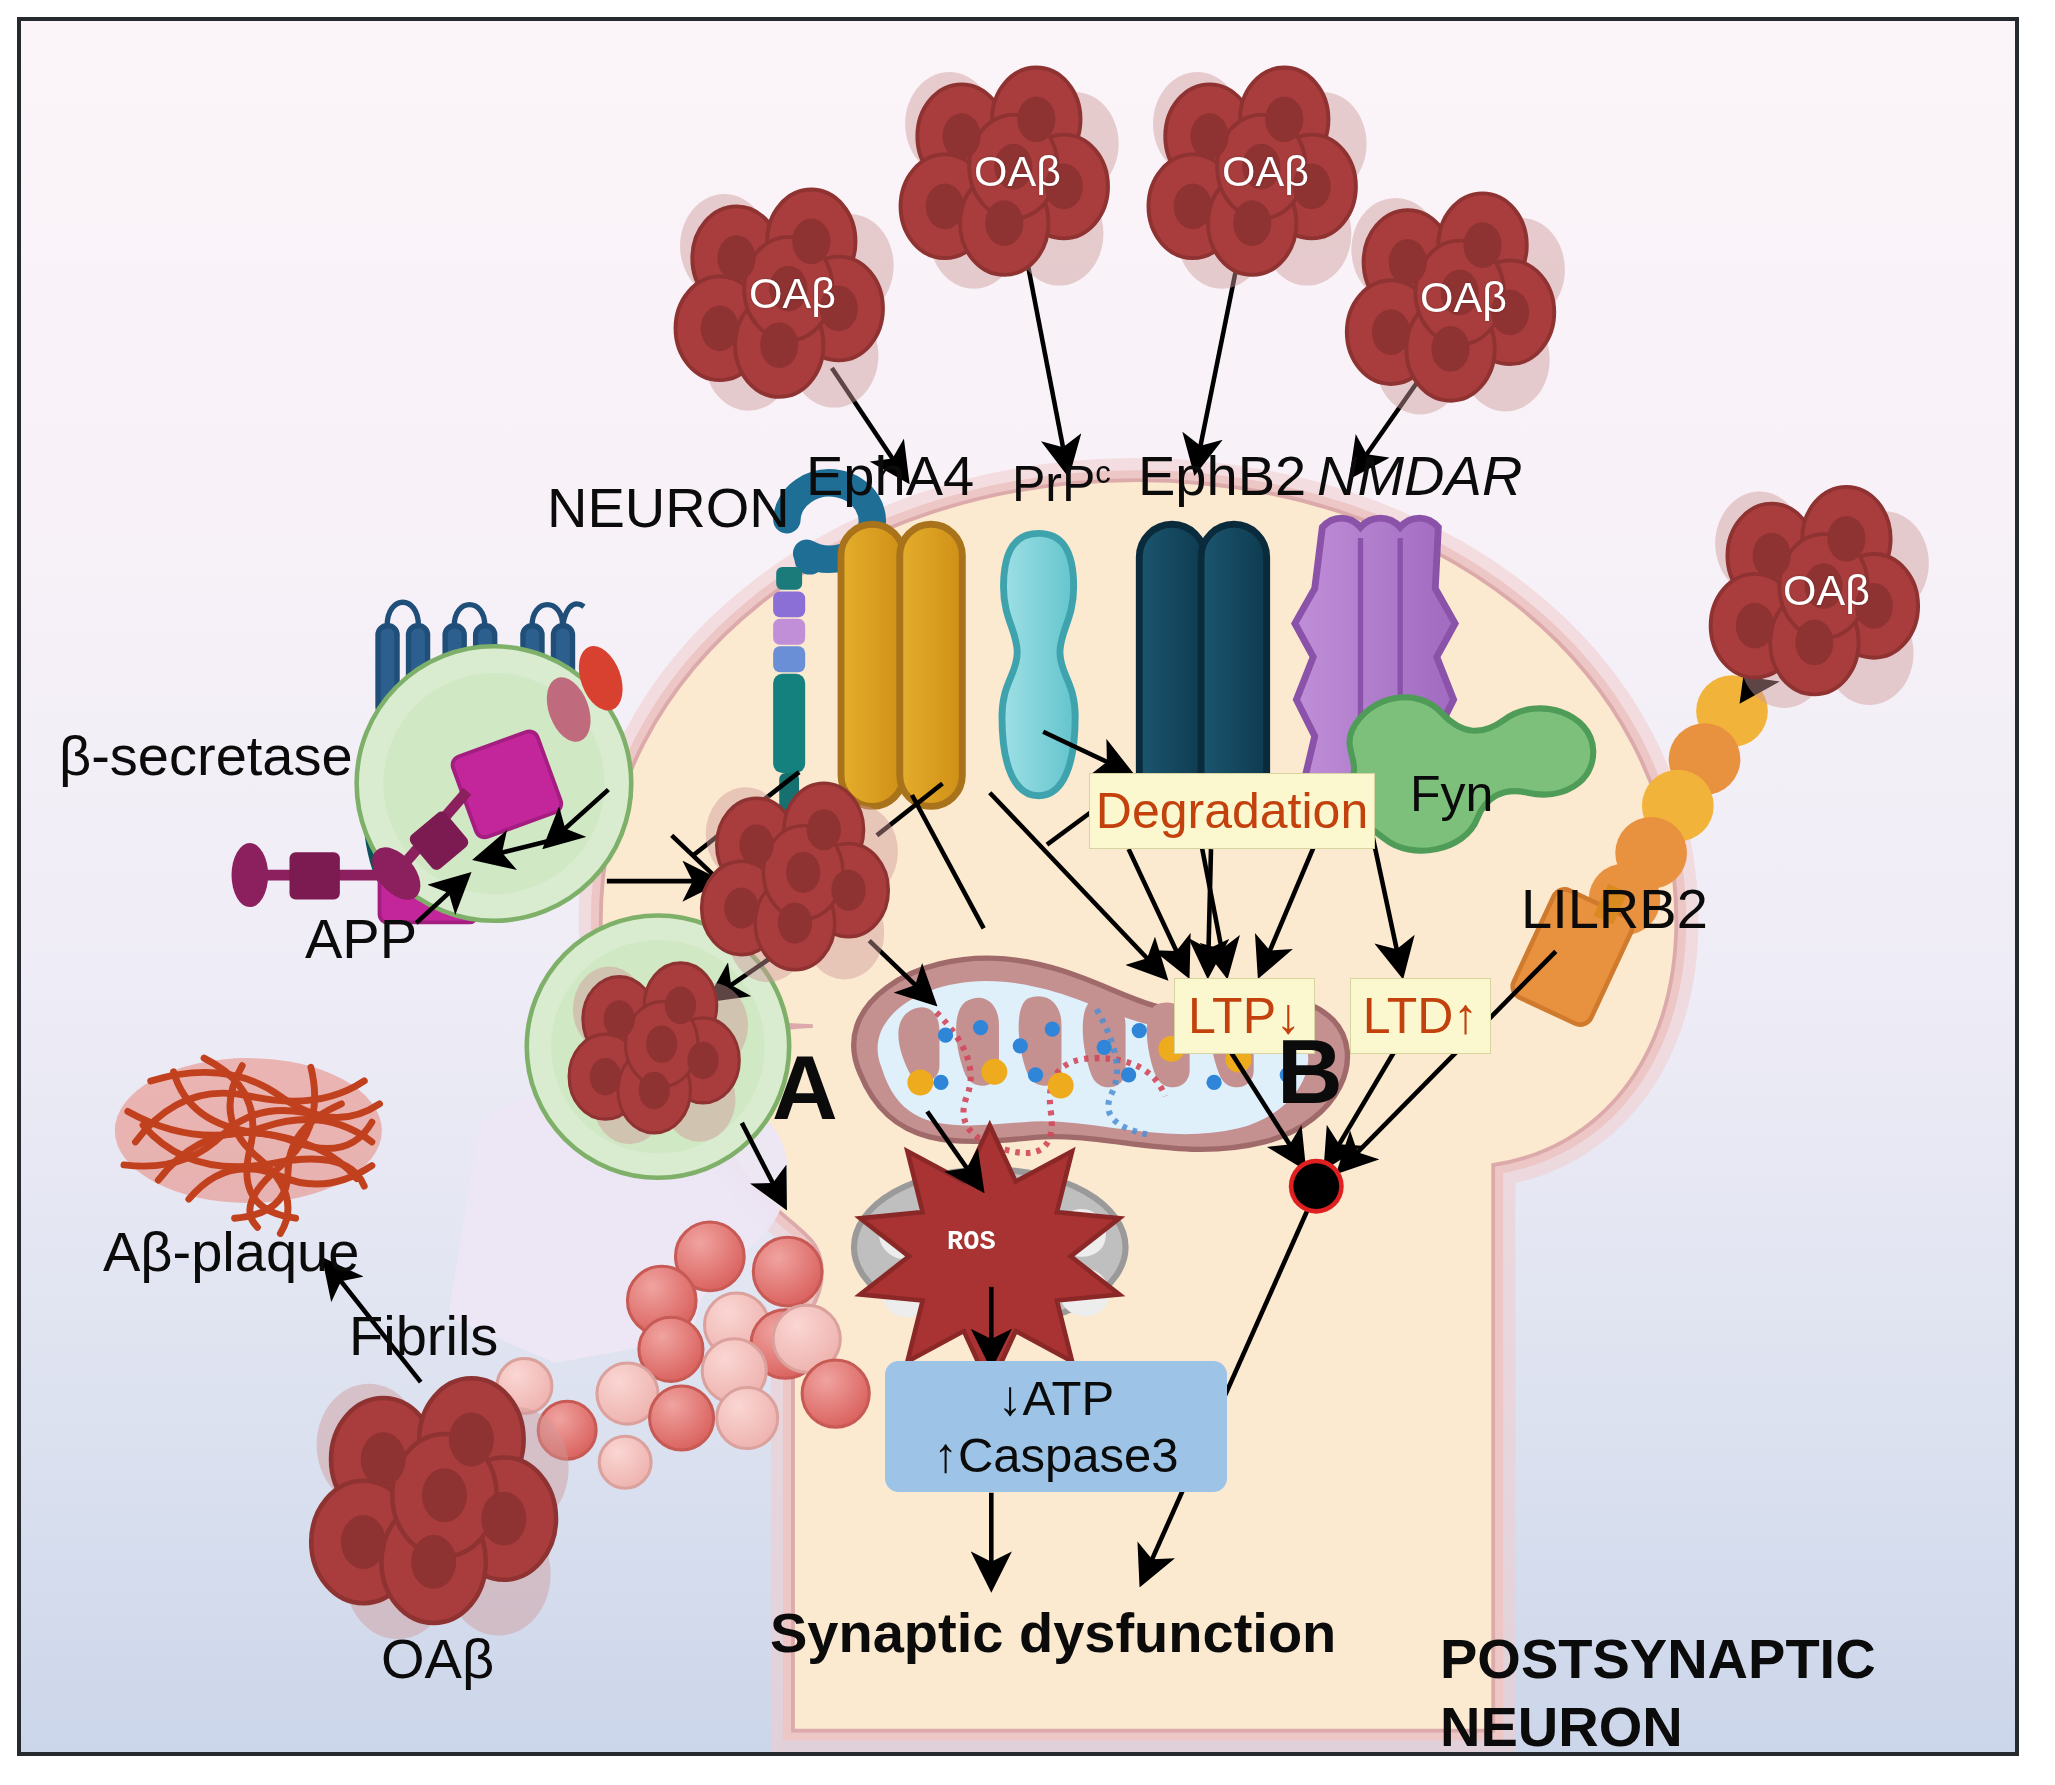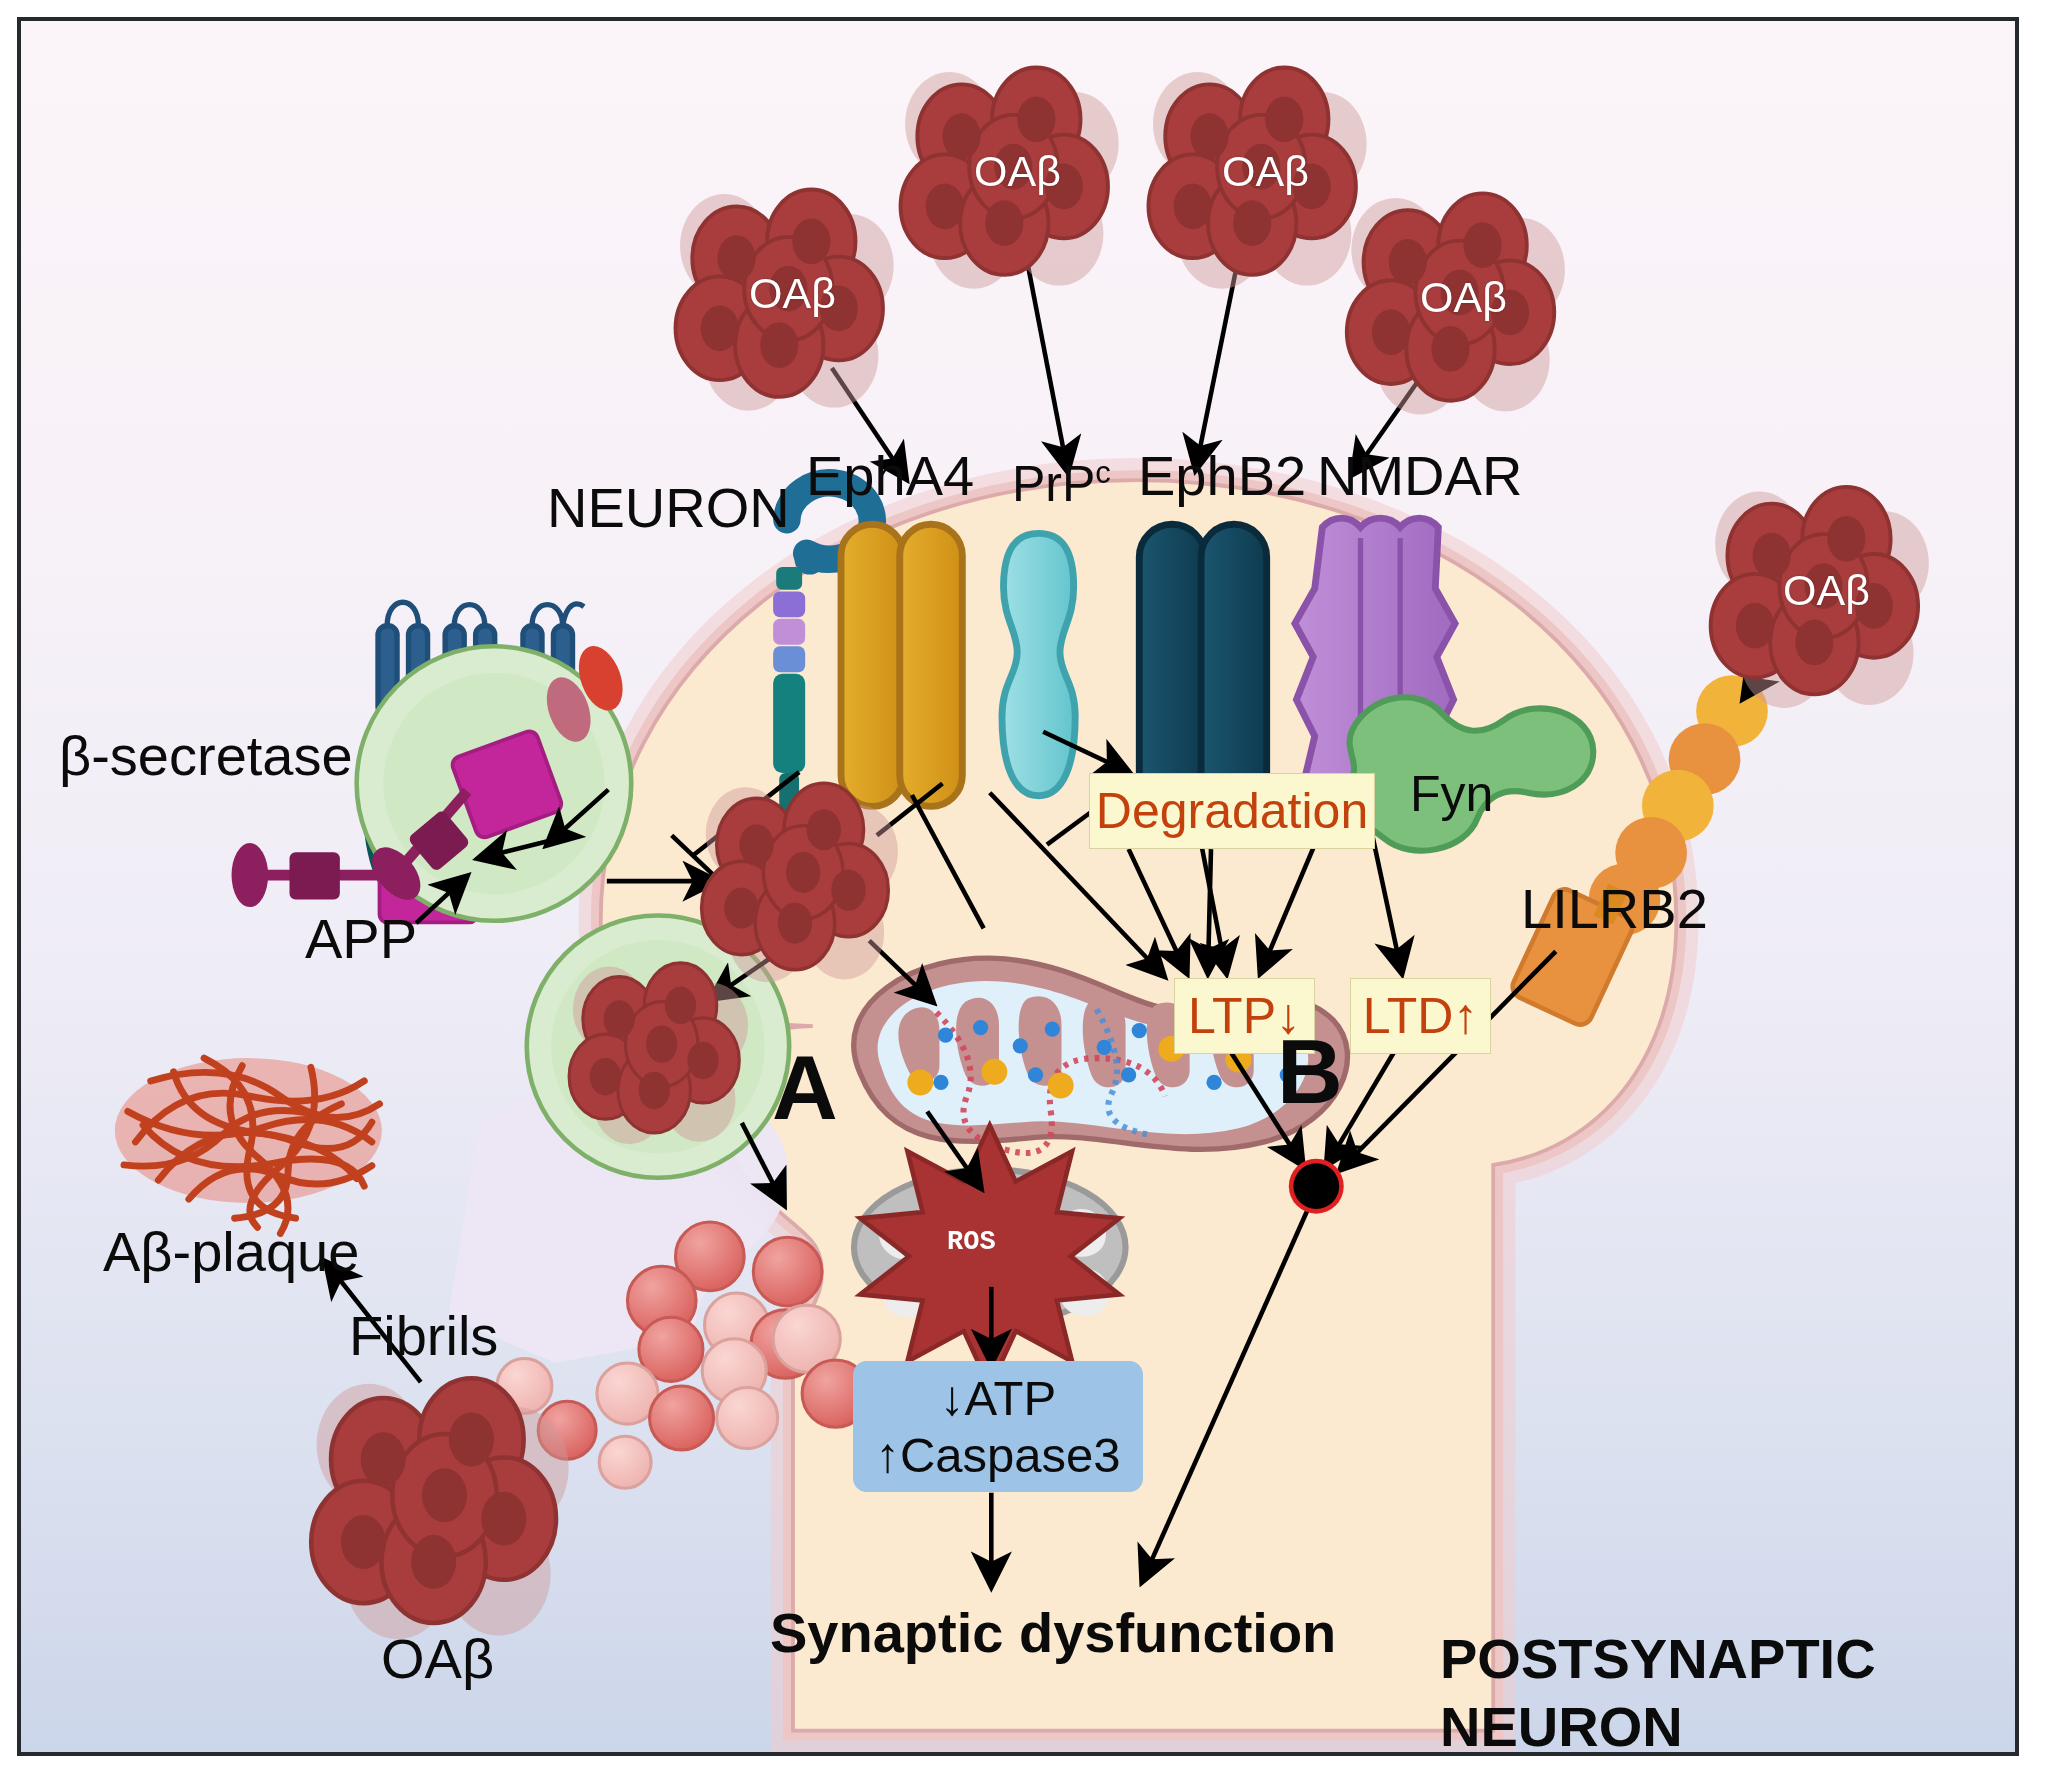--- a/index.html
+++ b/index.html
@@ -593,38 +593,38 @@
     <div class="oab-tag" style="left:728px;top:248px;">OAβ</div>
     <div class="oab-tag" style="left:953px;top:126px;">OAβ</div>
     <div class="oab-tag" style="left:1201px;top:126px;">OAβ</div>
     <div class="oab-tag" style="left:1399px;top:252px;">OAβ</div>
     <div class="oab-tag" style="left:1762px;top:545px;">OAβ</div>
 
     <div class="lbl lbl-lg" style="left:526px;top:459px;">NEURON</div>
     <div class="lbl lbl-lg" style="left:785px;top:427px;">EphA4</div>
     <div class="lbl lbl-md" style="left:991px;top:436px;">PrP<sup>c</sup></div>
     <div class="lbl lbl-lg" style="left:1117px;top:427px;">EphB2</div>
-    <div class="lbl lbl-lg" style="left:1296px;top:427px;">NMDAR</div>
+    <div class="lbl lbl-lg" style="left:1296px;top:427px;font-style:italic;">NMDAR</div>
     <div class="lbl lbl-lg" style="left:1500px;top:860px;">LILRB2</div>
     <div class="fyn-tag" style="left:1389px;top:744px;">Fyn</div>
 
     <div class="lbl lbl-lg" style="left:38px;top:707px;text-align:right;">β-secretase</div>
 
     <div class="lbl lbl-lg" style="left:284px;top:890px;">APP</div>
     <div class="lbl lbl-lg" style="left:82px;top:1203px;">Aβ-plaque</div>
     <div class="lbl lbl-lg" style="left:328px;top:1287px;">Fibrils</div>
     <div class="lbl lbl-lg" style="left:360px;top:1610px;">OAβ</div>
 
     <div class="ybox" style="left:1068px;top:752px;width:284px;height:74px;">Degradation</div>
     <div class="ybox" style="left:1153px;top:957px;width:139px;height:74px;">LTP↓</div>
     <div class="ybox" style="left:1329px;top:957px;width:139px;height:74px;">LTD↑</div>
 
     <div class="ros-tag" style="left:926px;top:1206px;">ROS</div>
 
-    <div class="bluebox" style="left:832px;top:1340px;width:290px;height:131px;align-items:center;">
+    <div class="bluebox" style="left:864px;top:1340px;width:342px;height:131px;align-items:center;">
       <span>↓ATP</span>
       <span>↑Caspase3</span>
     </div>
 
     <div class="lbl big-letter" style="left:751px;top:1021px;">A</div>
     <div class="lbl big-letter" style="left:1256px;top:1005px;">B</div>
 
     <div class="lbl lbl-lg lbl-bold" style="left:749px;top:1572px;">Synaptic dysfunction</div>
 
     <div class="lbl lbl-lg lbl-bold" style="left:1419px;top:1598px;">POSTSYNAPTIC</div>

